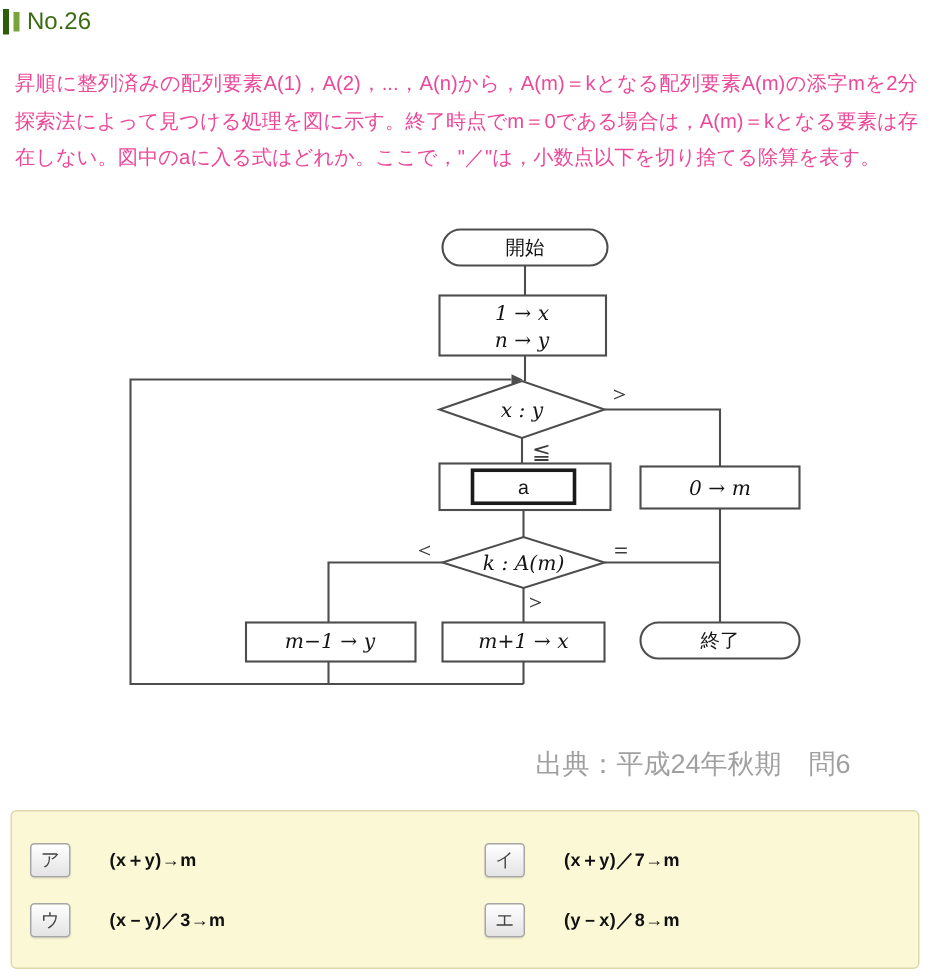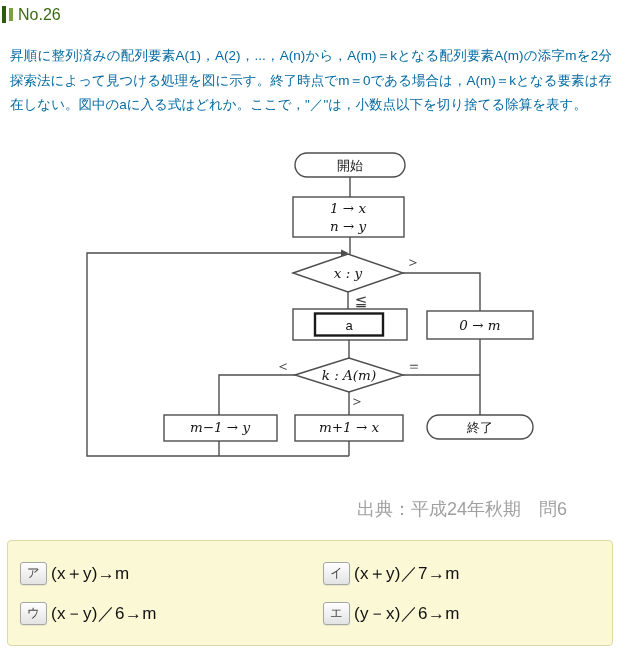--- a/index.html
+++ b/index.html
@@ -14,21 +14,21 @@
   
   .header { position: absolute; left: 2px; top: 5px; display: flex; align-items: flex-start; }
   .bars { display: inline-flex; align-items: flex-start; margin-right: 5px; margin-top: 1px; }
   .bar1 { width: 4px; height: 17px; background: #2d5c0a; margin-right: 3px; }
   .bar2 { width: 4px; height: 13px; background: #7aa33c; margin-top: 2px; }
   .header-title { font-size: 16px; color: #3a6b10; line-height: 19px; }
 
   
   .question {
     position: absolute; left: 10px; top: 44px; width: 602px;
-    font-size: 13.5px; line-height: 24.6px; color: #0369a1;
+    font-size: 13.5px; line-height: 24.6px; color: #ec4899;
     text-align: justify;
   }
 
   
   .flowchart { position: absolute; left: 0; top: 145px; }
   .fc-line { stroke: #4d4d4d; stroke-width: 1.4; fill: none; }
   .fc-box  { stroke: #4d4d4d; stroke-width: 1.4; fill: #ffffff; }
   .fc-box-inner { stroke: #1a1a1a; stroke-width: 2.4; fill: #ffffff; }
   .fc-expr {
     font-family: "DejaVu Serif", "Liberation Serif", serif;
@@ -62,21 +62,21 @@
   .option { display: flex; align-items: center; }
   .opt-btn {
     width: 27px; height: 23px; flex: 0 0 27px;
     border: 1px solid #a6a6a6; border-radius: 3px;
     background: linear-gradient(#ffffff, #e3e3e3);
     font-family: "Liberation Sans", "DejaVu Sans", sans-serif;
     font-size: 12.5px; color: #444; text-align: center;
     cursor: pointer; padding: 0; line-height: 21px;
     box-shadow: 0 1px 1px rgba(0,0,0,0.08);
   }
-  .opt-text { margin-left: 4px; font-size: 17px; color: #111; letter-spacing: 0.3px; }
+  .opt-text { margin-left: 26px; font-size: 12px; color: #111; letter-spacing: 0.3px; font-weight: bold; }
 </style>
 </head>
 <body>
 
 <div class="page">
 
   <div class="header">
     <span class="bars">
       <span class="bar1"></span>
         <span class="bar2"></span>
@@ -143,22 +143,22 @@
       <div class="option">
         <button class="opt-btn">ア</button>
         <span class="opt-text">(x＋y)→m</span>
       </div>
       <div class="option">
         <button class="opt-btn">イ</button>
         <span class="opt-text">(x＋y)／7→m</span>
       </div>
       <div class="option">
         <button class="opt-btn">ウ</button>
-        <span class="opt-text">(x－y)／6→m</span>
+        <span class="opt-text">(x－y)／3→m</span>
       </div>
       <div class="option">
         <button class="opt-btn">エ</button>
-        <span class="opt-text">(y－x)／6→m</span>
+        <span class="opt-text">(y－x)／8→m</span>
       </div>
     </div>
   </div>
 
 </div>
 
 </body></html>

